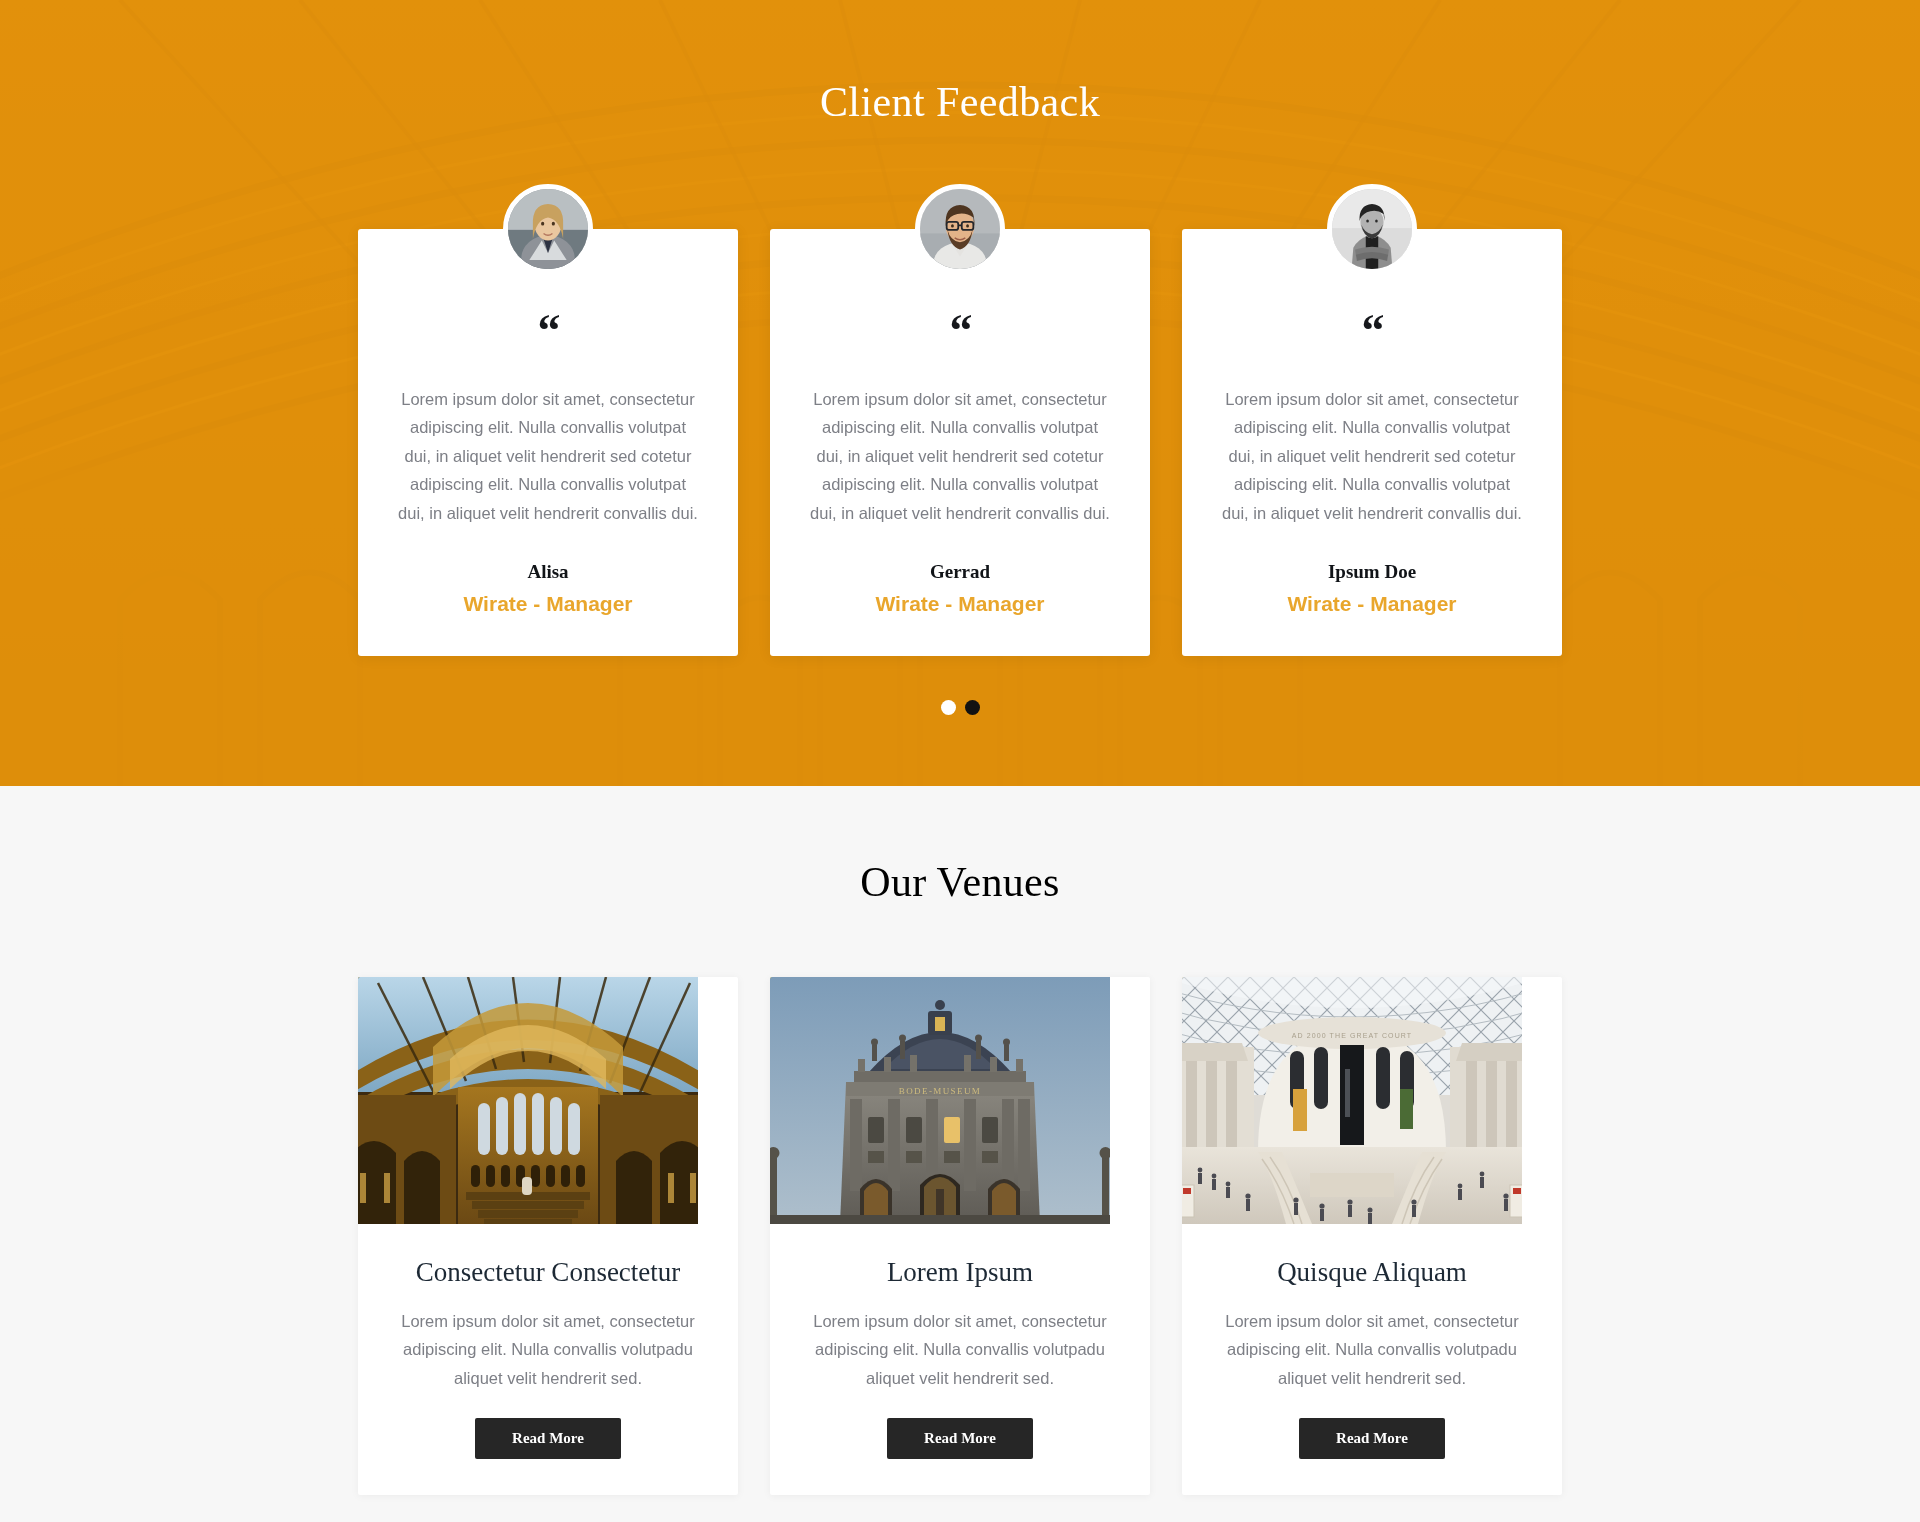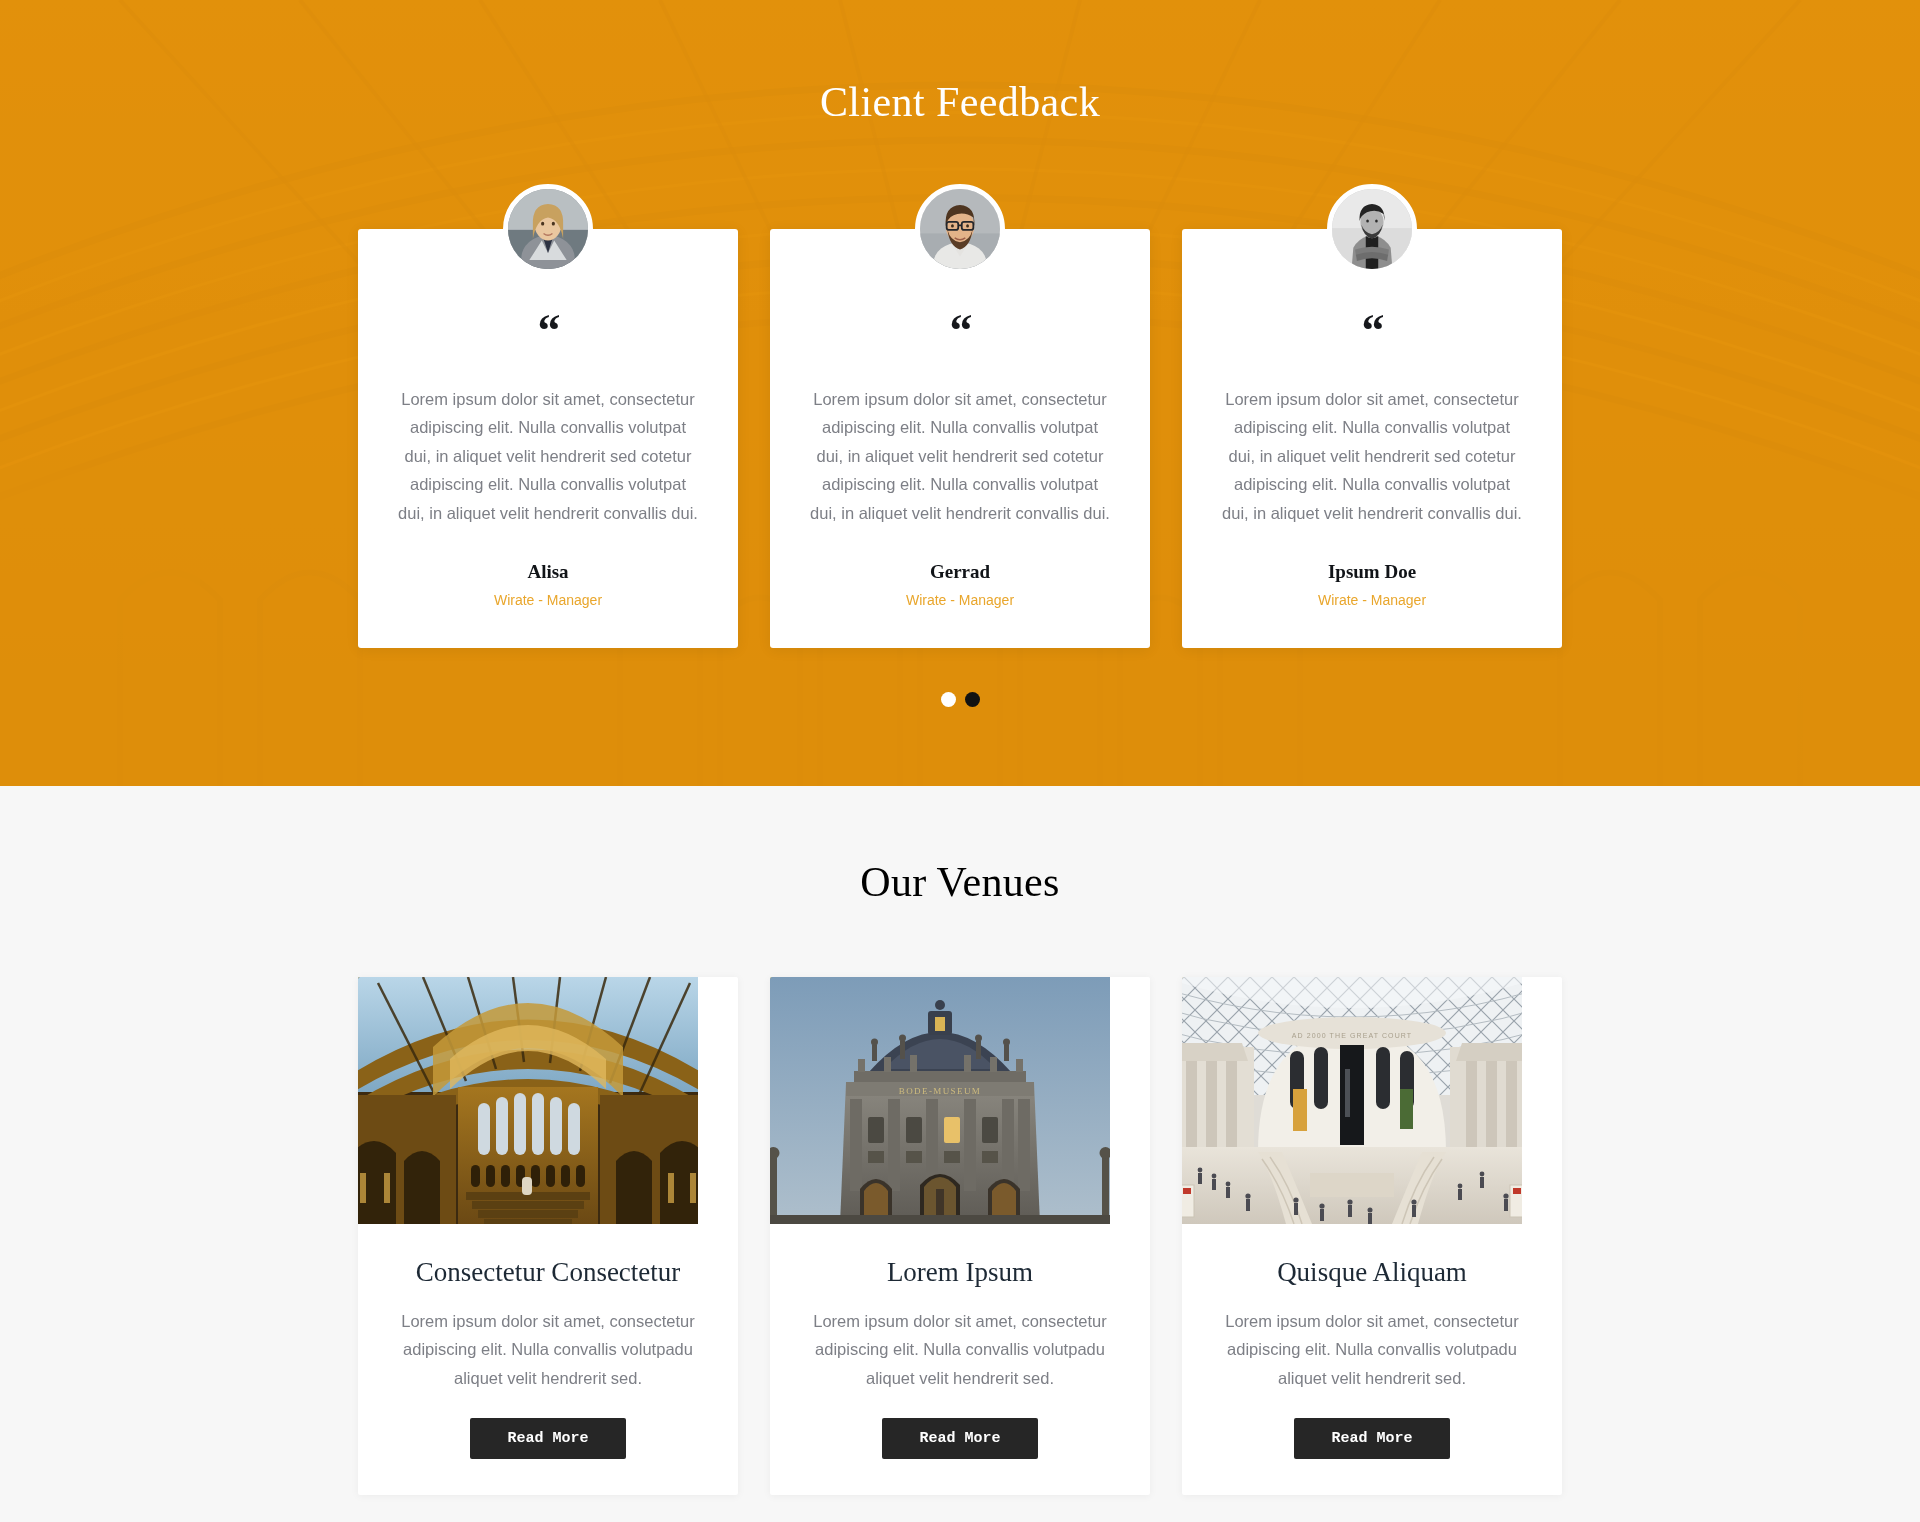--- a/index.html
+++ b/index.html
@@ -91,22 +91,23 @@
     padding: 0 4px;
   }
   .t-name {
     font-family: "Liberation Serif", serif;
     font-size: 19px;
     font-weight: 700;
     color: #111418;
     margin-bottom: 9px;
   }
   .t-role {
-    font-size: 14px;
+    font-size: 21px;
     color: #e9a62c;
+    font-weight: bold;
   }
 
   .dots {
     display: flex;
     justify-content: center;
     gap: 9px;
     margin-top: 44px;
   }
   .dot {
     width: 15px;
@@ -163,21 +164,21 @@
   .v-btn {
     display: inline-block;
     background: #262626;
     color: #ffffff;
     font-size: 15px;
     font-weight: 700;
     padding: 12px 37px;
     border: none;
     border-radius: 2px;
     cursor: pointer;
-    font-family: Liberation Mono, monospace;
+    font-family: Liberation Serif, serif;
   }
 </style>
 </head>
 <body>
 
 <section class="feedback-section">
 
   <svg class="feedback-bg" viewBox="0 0 1920 786" preserveAspectRatio="xMidYMid slice">
     <defs>
       <linearGradient id="bgG" x1="0" y1="0" x2="0" y2="1">

